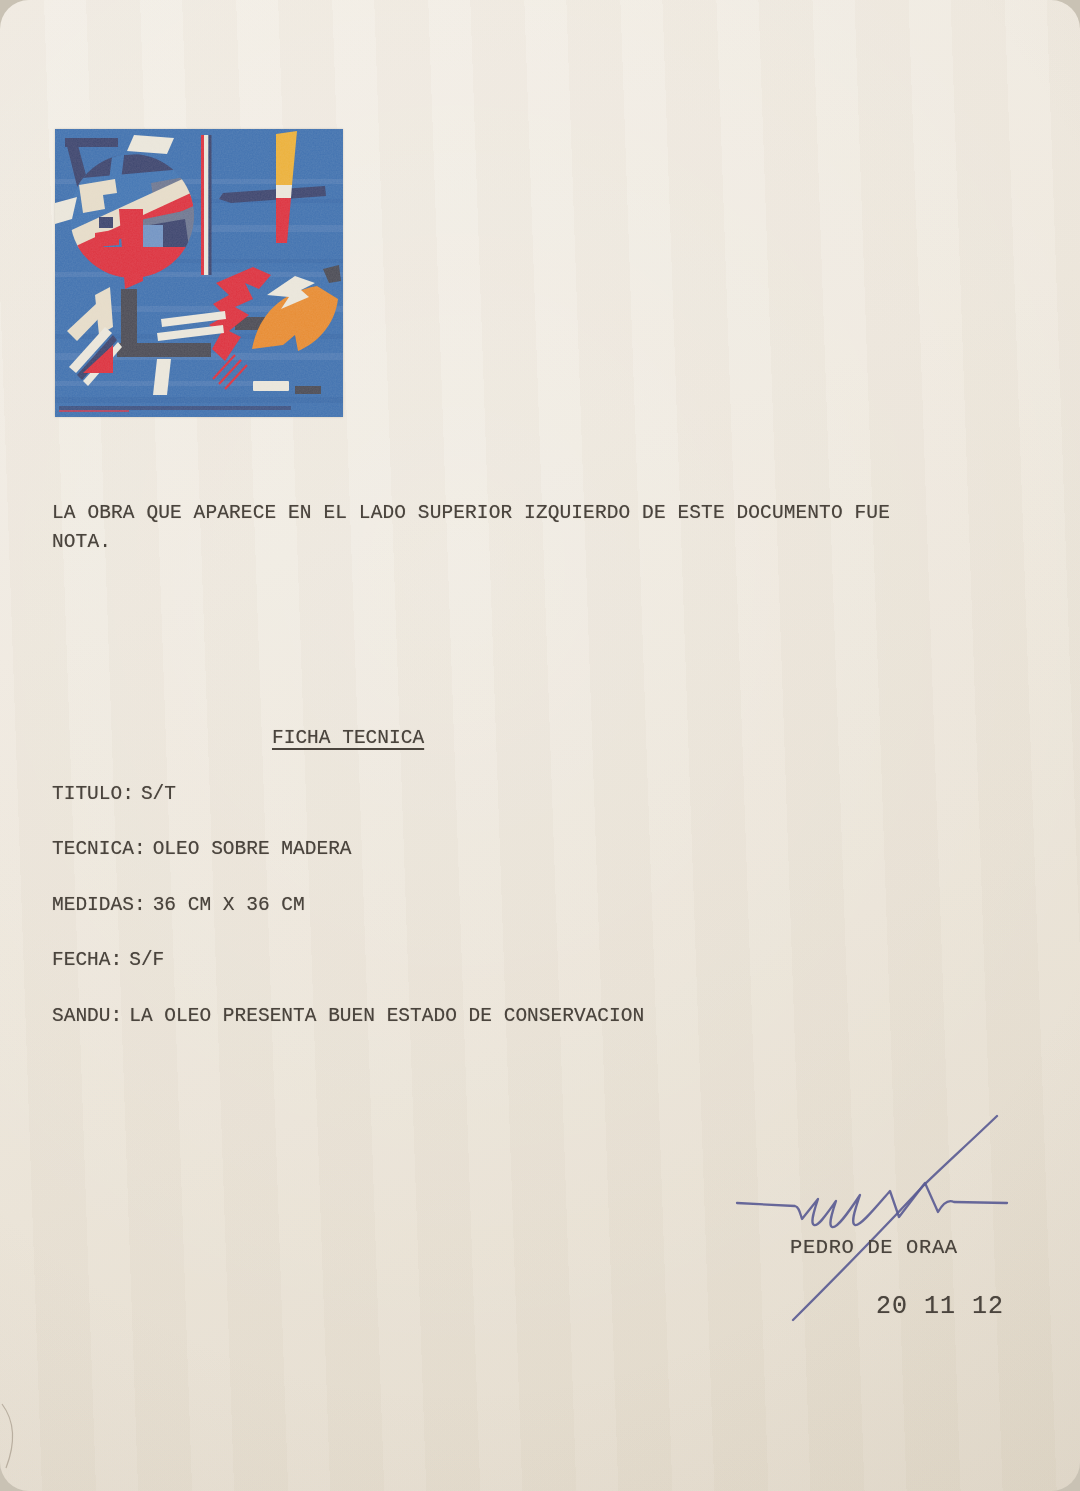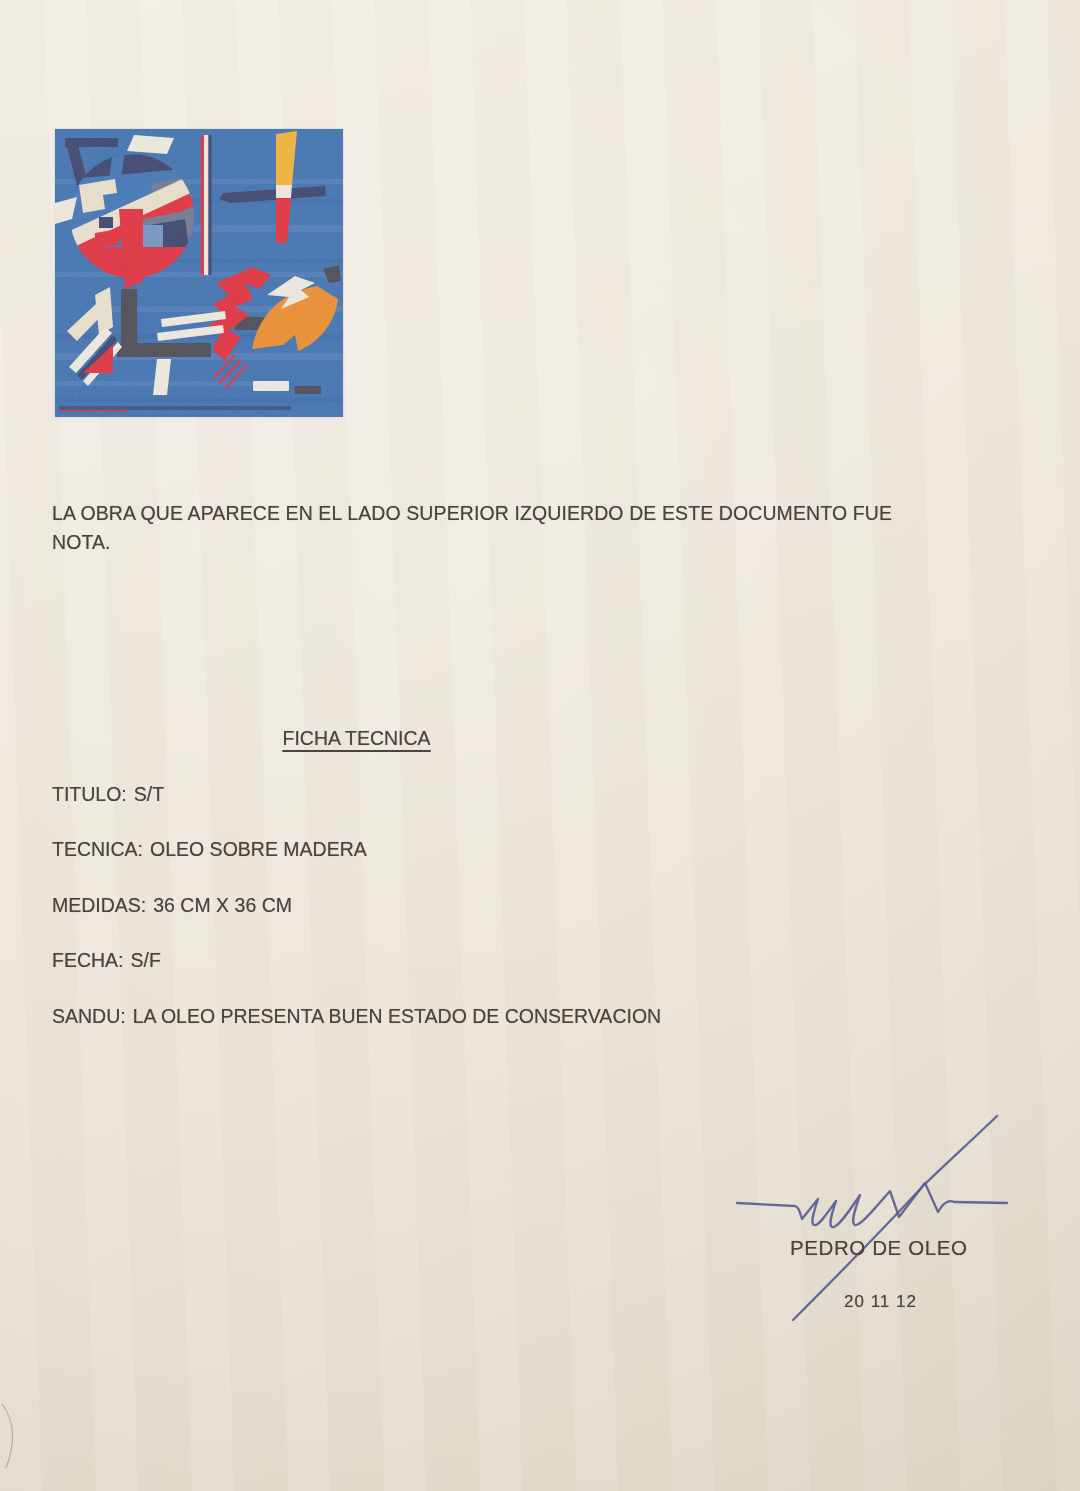--- a/index.html
+++ b/index.html
@@ -1,24 +1,25 @@
 <!DOCTYPE html>
 <html style="--c-paper: #ece5d9; --c-text: #4a443d; --c-ink: #5b5c94; --c-blue: #3e72b4; --c-blue2: #4076b8; --c-ltblue: #7195c8; --c-navy: #3c4470; --c-slate: #6e7894; --c-cream: #eadfca; --c-white: #eee9dd; --c-red: #e52f3d; --c-yellow: #f2b234; --c-orange: #ee8c2d; --c-char: #4b4b55;"><head>
 <meta charset="utf-8">
 <style>
   html,body{margin:0;padding:0;background:#c9c2b4;}
   .page{
     position:relative;
     width:1080px;height:1491px;
     margin:0 auto;
     overflow:hidden;
-    font-family:Liberation Sans, sans-serif;
+    font-family:Liberation Mono, monospace;
     background:
       linear-gradient(160deg,#f3eee6 0%,#efe9df 35%,#eae3d7 65%,#e3dbcc 100%);
     color:var(--c-text,#4a443d);
+    border-radius:29px;
   }
   .page::before{
     content:"";position:absolute;inset:0;pointer-events:none;
     background:
       repeating-linear-gradient(88deg, rgba(255,255,255,.035) 0 42px, rgba(176,162,138,.045) 42px 96px),
       radial-gradient(ellipse 120% 100% at 42% 38%, rgba(255,255,255,.18) 0%, rgba(255,255,255,0) 55%, rgba(150,135,110,.14) 100%);
   }
   .artwork{
     position:absolute;left:55px;top:129px;width:288px;height:288px;
     filter:blur(.35px) saturate(.96) contrast(.97);
@@ -46,22 +47,22 @@
   .ficha .lbl{margin-right:7px;}
   .sig-ink{position:absolute;left:690px;top:1095px;width:330px;height:240px;}
   .sig-ink path{stroke:var(--c-ink,#5b5c94);stroke-width:2.3;fill:none;
     stroke-linecap:round;stroke-linejoin:round;opacity:.92;}
   .sig-name{
     position:absolute;left:790px;top:1236px;
     font-size:20.5px;letter-spacing:.6px;
     text-shadow:0 0 .7px rgba(74,68,61,.5);
   }
   .sig-date{
-    position:absolute;left:844px;top:1292px;
-    font-size:17px;letter-spacing:1px;
+    position:absolute;left:876px;top:1292px;
+    font-size:25px;letter-spacing:1px;
     text-shadow:0 0 .7px rgba(74,68,61,.5);
   }
   .pencil-mark{position:absolute;left:0;top:1402px;width:22px;height:70px;}
   
   .f-blue  {fill:var(--c-blue,  #3e72b4);}
   .f-blue2 {fill:var(--c-blue2, #4076b8);}
   .f-ltblue{fill:var(--c-ltblue,#7195c8);}
   .f-navy  {fill:var(--c-navy,  #3c4470);}
   .f-slate {fill:var(--c-slate, #6e7894);}
   .f-cream {fill:var(--c-cream, #eadfca);}
@@ -192,20 +193,20 @@
   </div>
 
   <svg class="sig-ink" viewBox="0 0 330 240" aria-hidden="true">
     <path d="M307,21 C281,46 248,76 233,91 C196,131 140,188 103,225"></path>
     <path d="M47,108 L105,111 C109,112 110,118 112,124 L128,104 C124,116 120,128 124,130
              C128,132 136,120 146,106 C142,118 138,130 142,132 C147,134 158,118 170,100
              C166,112 160,128 165,130 C170,132 186,112 200,96 L209,122 L235,88 L248,117
              C252,110 258,104 264,107 L317,108"></path>
   </svg>
 
-  <div class="sig-name">PEDRO DE OLEO</div>
+  <div class="sig-name">PEDRO DE ORAA</div>
   <div class="sig-date">20 11 12</div>
 
   <svg class="pencil-mark" viewBox="0 0 22 70" aria-hidden="true">
     <path d="M2,2 C14,18 16,40 6,66" stroke="rgba(130,118,100,.45)" stroke-width="1.2" fill="none"></path>
   </svg>
 
 </div>
 
 </body></html>

